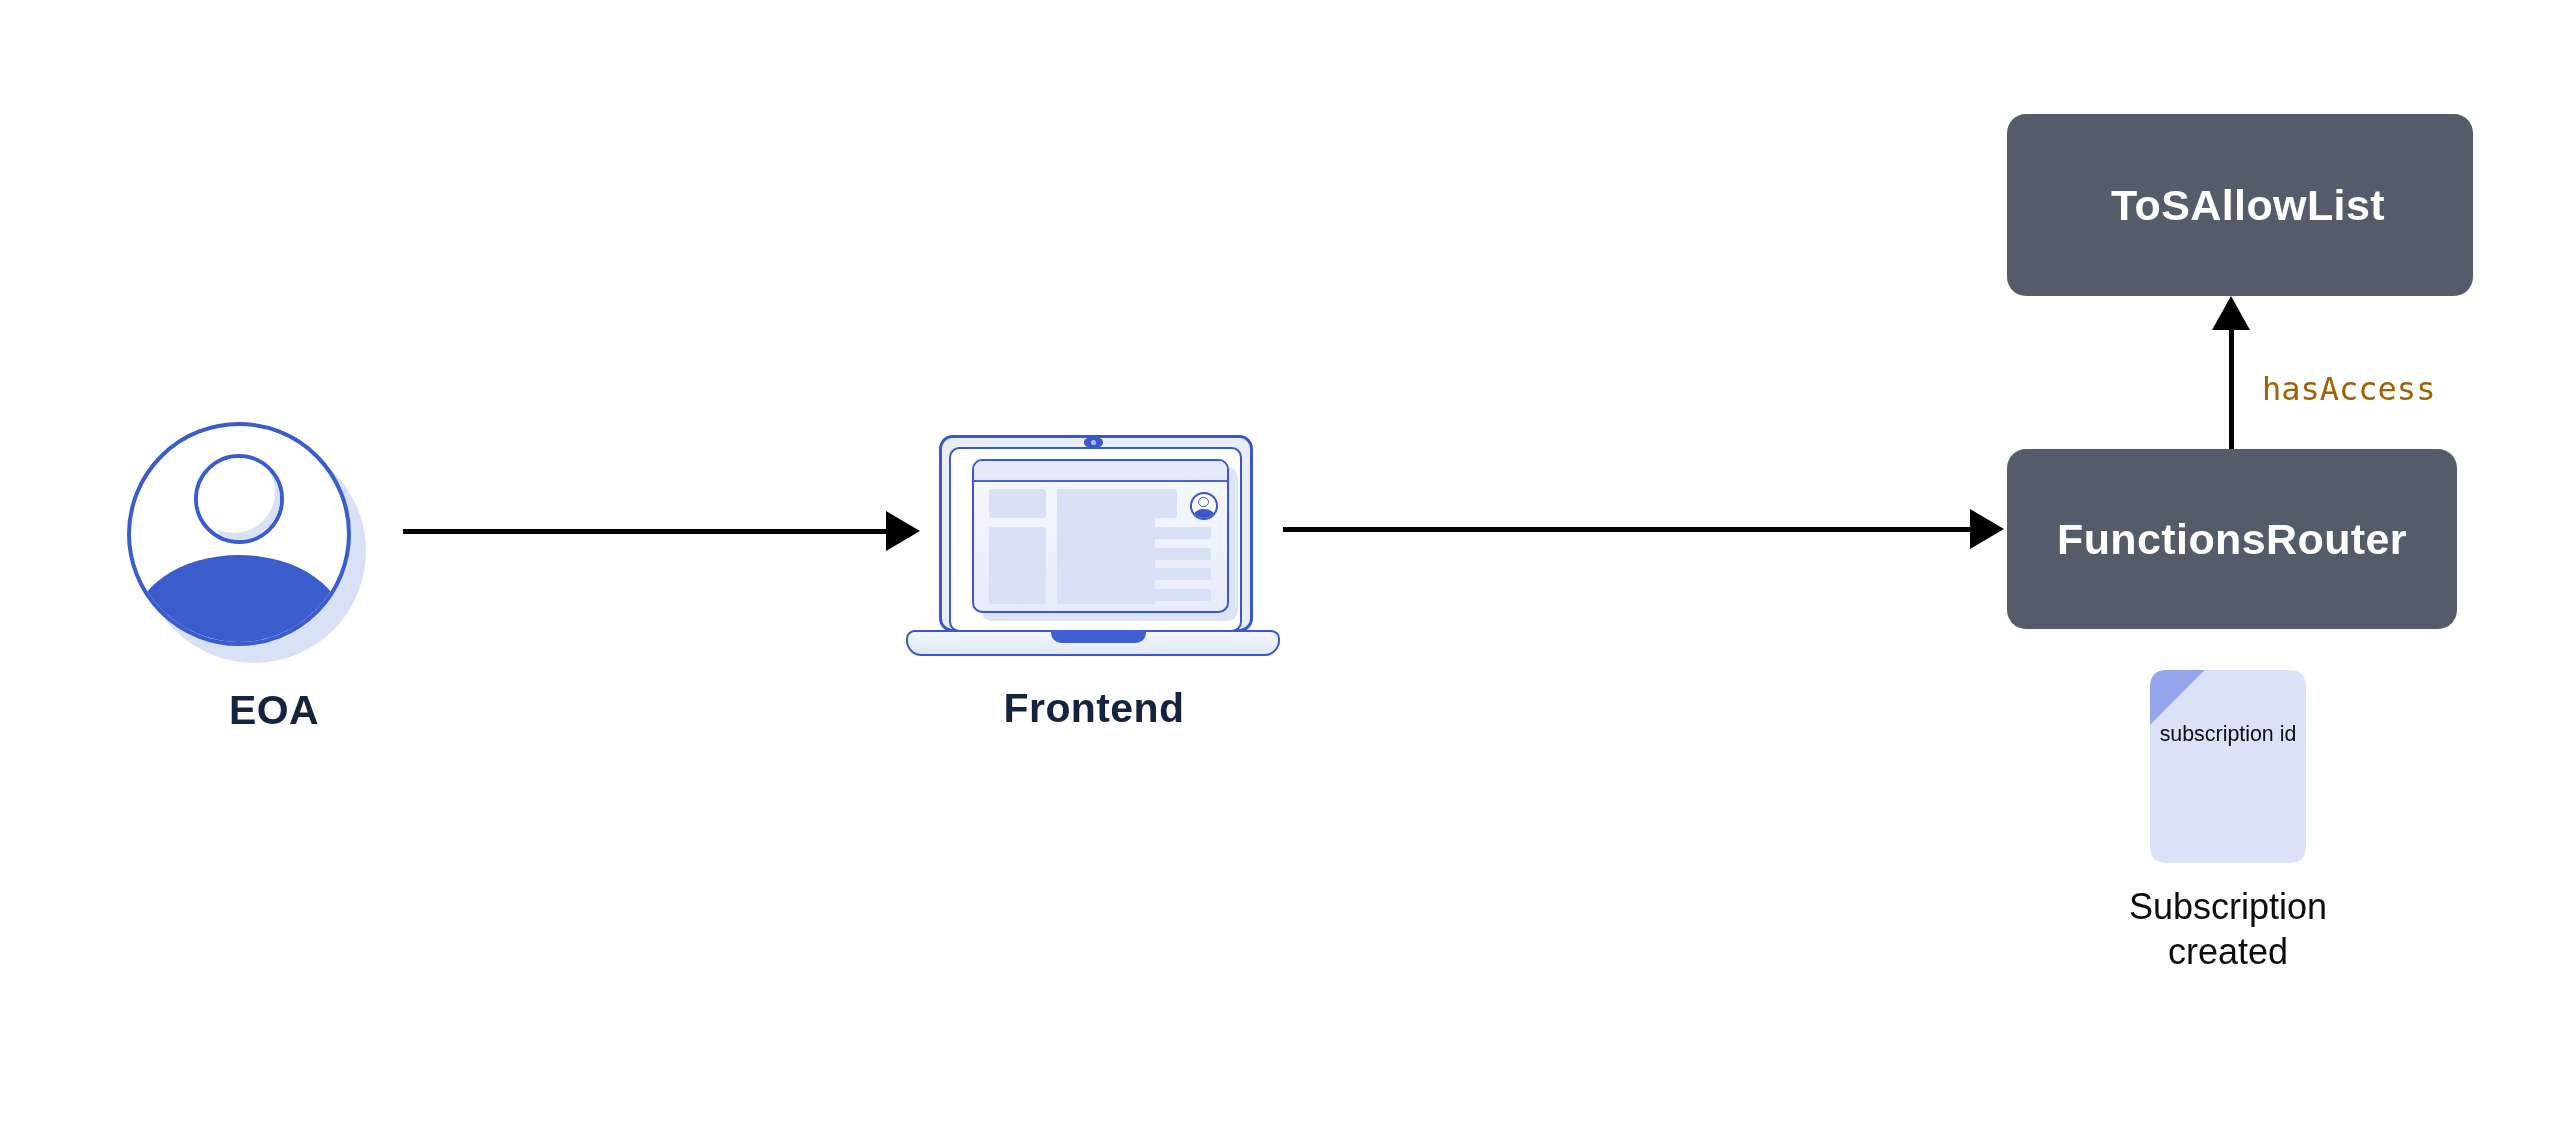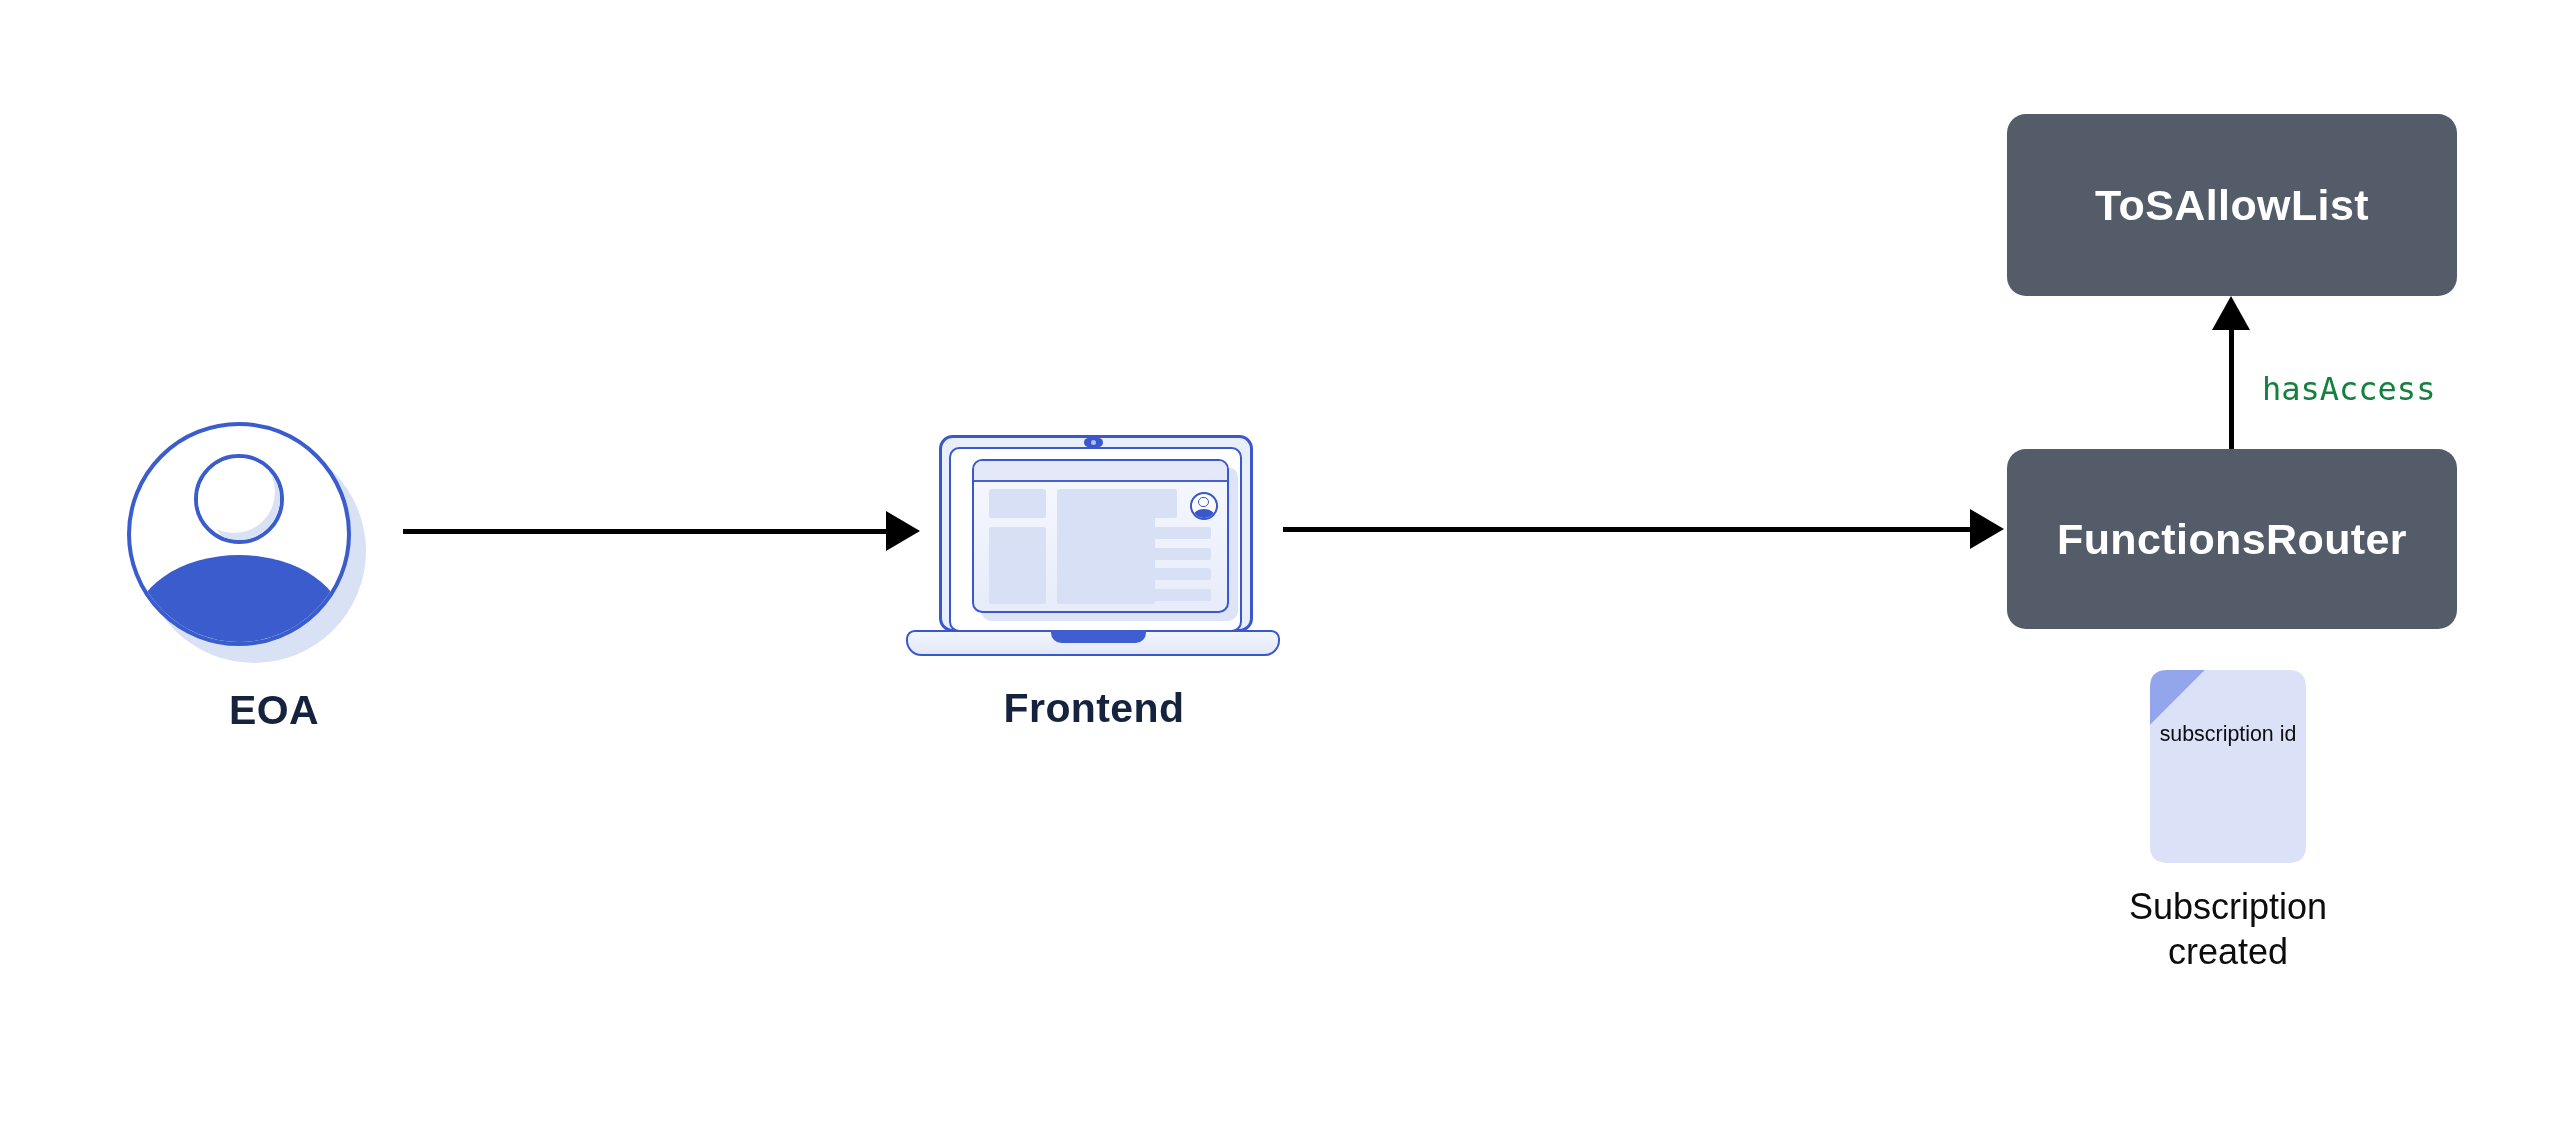--- a/index.html
+++ b/index.html
@@ -8,21 +8,21 @@
     font-family:"Liberation Sans",sans-serif;
   }
   
   .abs{position:absolute;}
   .node-label{
     position:absolute;transform:translateX(-50%);
     font-weight:bold;font-size:41px;color:#16233e;letter-spacing:0.4px;white-space:nowrap;
   }
   .mono-label{
     position:absolute;font-family:"DejaVu Sans Mono","Liberation Mono",monospace;
-    font-size:32px;color:#15803d;white-space:nowrap;
+    font-size:32px;color:#a16207;white-space:nowrap;
   }
   .arrow-line{position:absolute;background:#000;}
   .arrow-head-right{position:absolute;width:0;height:0;
     border-left:34px solid #000;border-top:20.6px solid transparent;border-bottom:20.6px solid transparent;}
   .arrow-head-up{position:absolute;width:0;height:0;
     border-bottom:34px solid #000;border-left:19.7px solid transparent;border-right:19.7px solid transparent;}
   
   .eoa{left:120px;top:415px;width:266px;height:257px;}
   .eoa-shadow{left:22px;top:24px;width:224px;height:224px;border-radius:50%;background:#d9e1f5;}
   .eoa-body{left:6.9px;top:6.9px;width:216px;height:216px;border:4.3px solid #3b5ccd;border-radius:50%;
@@ -51,21 +51,21 @@
   .lt-mini-shoulders{left:0.9px;top:14.6px;width:22px;height:15.4px;border-radius:50%;background:#3a57cb;}
   .lt-base{left:0px;top:197px;width:374px;height:26px;border:2.6px solid #3a57cb;
     border-radius:8.6px 8.6px 15.4px 15.4px;background:linear-gradient(#f2f5fd,#e2e8f8);box-sizing:border-box;}
   .lt-notch{left:145px;top:197px;width:95px;height:13px;background:#3f5ed1;border-radius:0 0 10.3px 10.3px;}
   
   .contract-box{
     position:absolute;width:450px;border-radius:19px;background:#545b69;
     display:flex;align-items:center;justify-content:center;
     color:#ffffff;font-weight:bold;font-size:43px;letter-spacing:0.4px;
   }
-  .box-tos{left:2007px;top:114px;height:182px;}
+  .box-tos{left:2007px;top:114px;height:182px;padding-left:16px;}
   .box-fr{left:2007px;top:449px;height:180px;}
   
   .doc{left:2150px;top:670px;width:156px;height:193px;}
   .doc svg{position:absolute;left:0;top:0;}
   .doc-text{
     position:absolute;left:0;top:50px;width:156px;text-align:center;
     font-size:21.4px;line-height:28px;color:#0d0d0d;
   }
   .doc-caption{
     position:absolute;left:2228px;top:884px;width:266px;transform:translateX(-50%);

